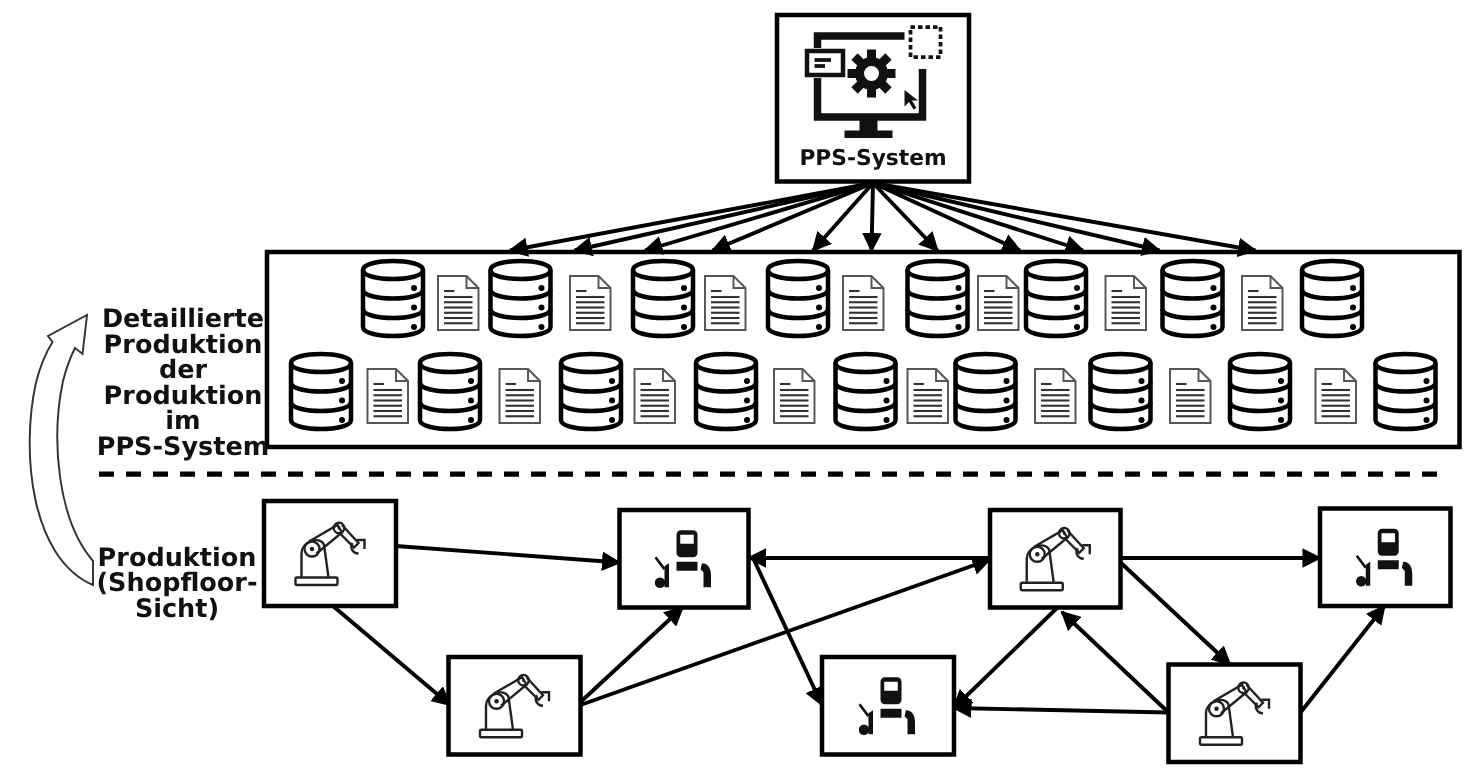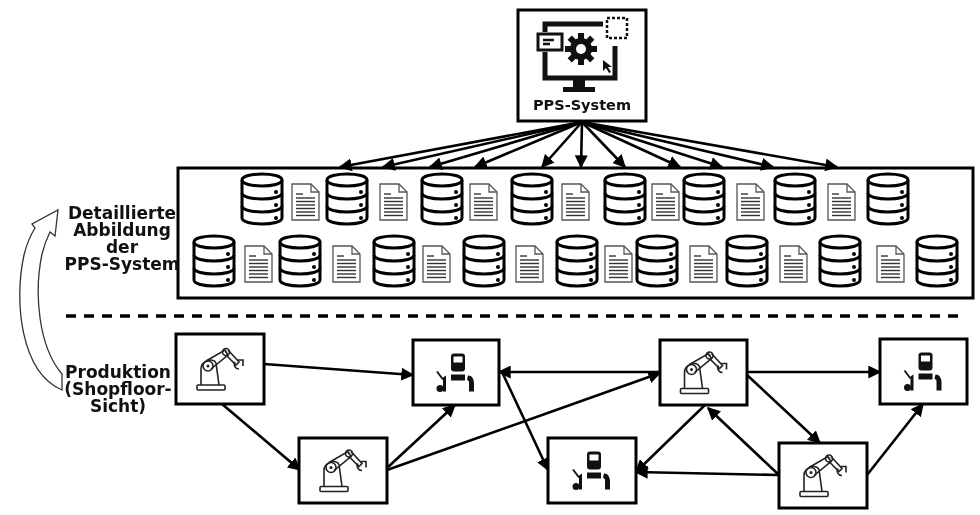--- a/index.html
+++ b/index.html
@@ -194,21 +194,22 @@
       </g>
       <g>
         <rect x="779" y="443" width="88" height="65" fill="#fff" stroke="#000" stroke-width="3"></rect>
         <use href="#robot-sym" x="800" y="453.5"></use>
       </g>
     </g>
 </svg>
 
 <div class="side-text" style="left:62px; top:205px; width:120px;">
   <div>Detaillierte</div>
-  <div>Abbildung der</div>
+  <div>Produktion der</div>
+  <div>Produktion im</div>
   <div>PPS-System</div>
 </div>
 
 <div class="side-text" style="left:62px; top:353px; width:112px;margin-top:11px;">
   <div>Produktion</div>
   <div>(Shopfloor-</div>
   <div>Sicht)</div>
 </div>
 
 </body></html>

